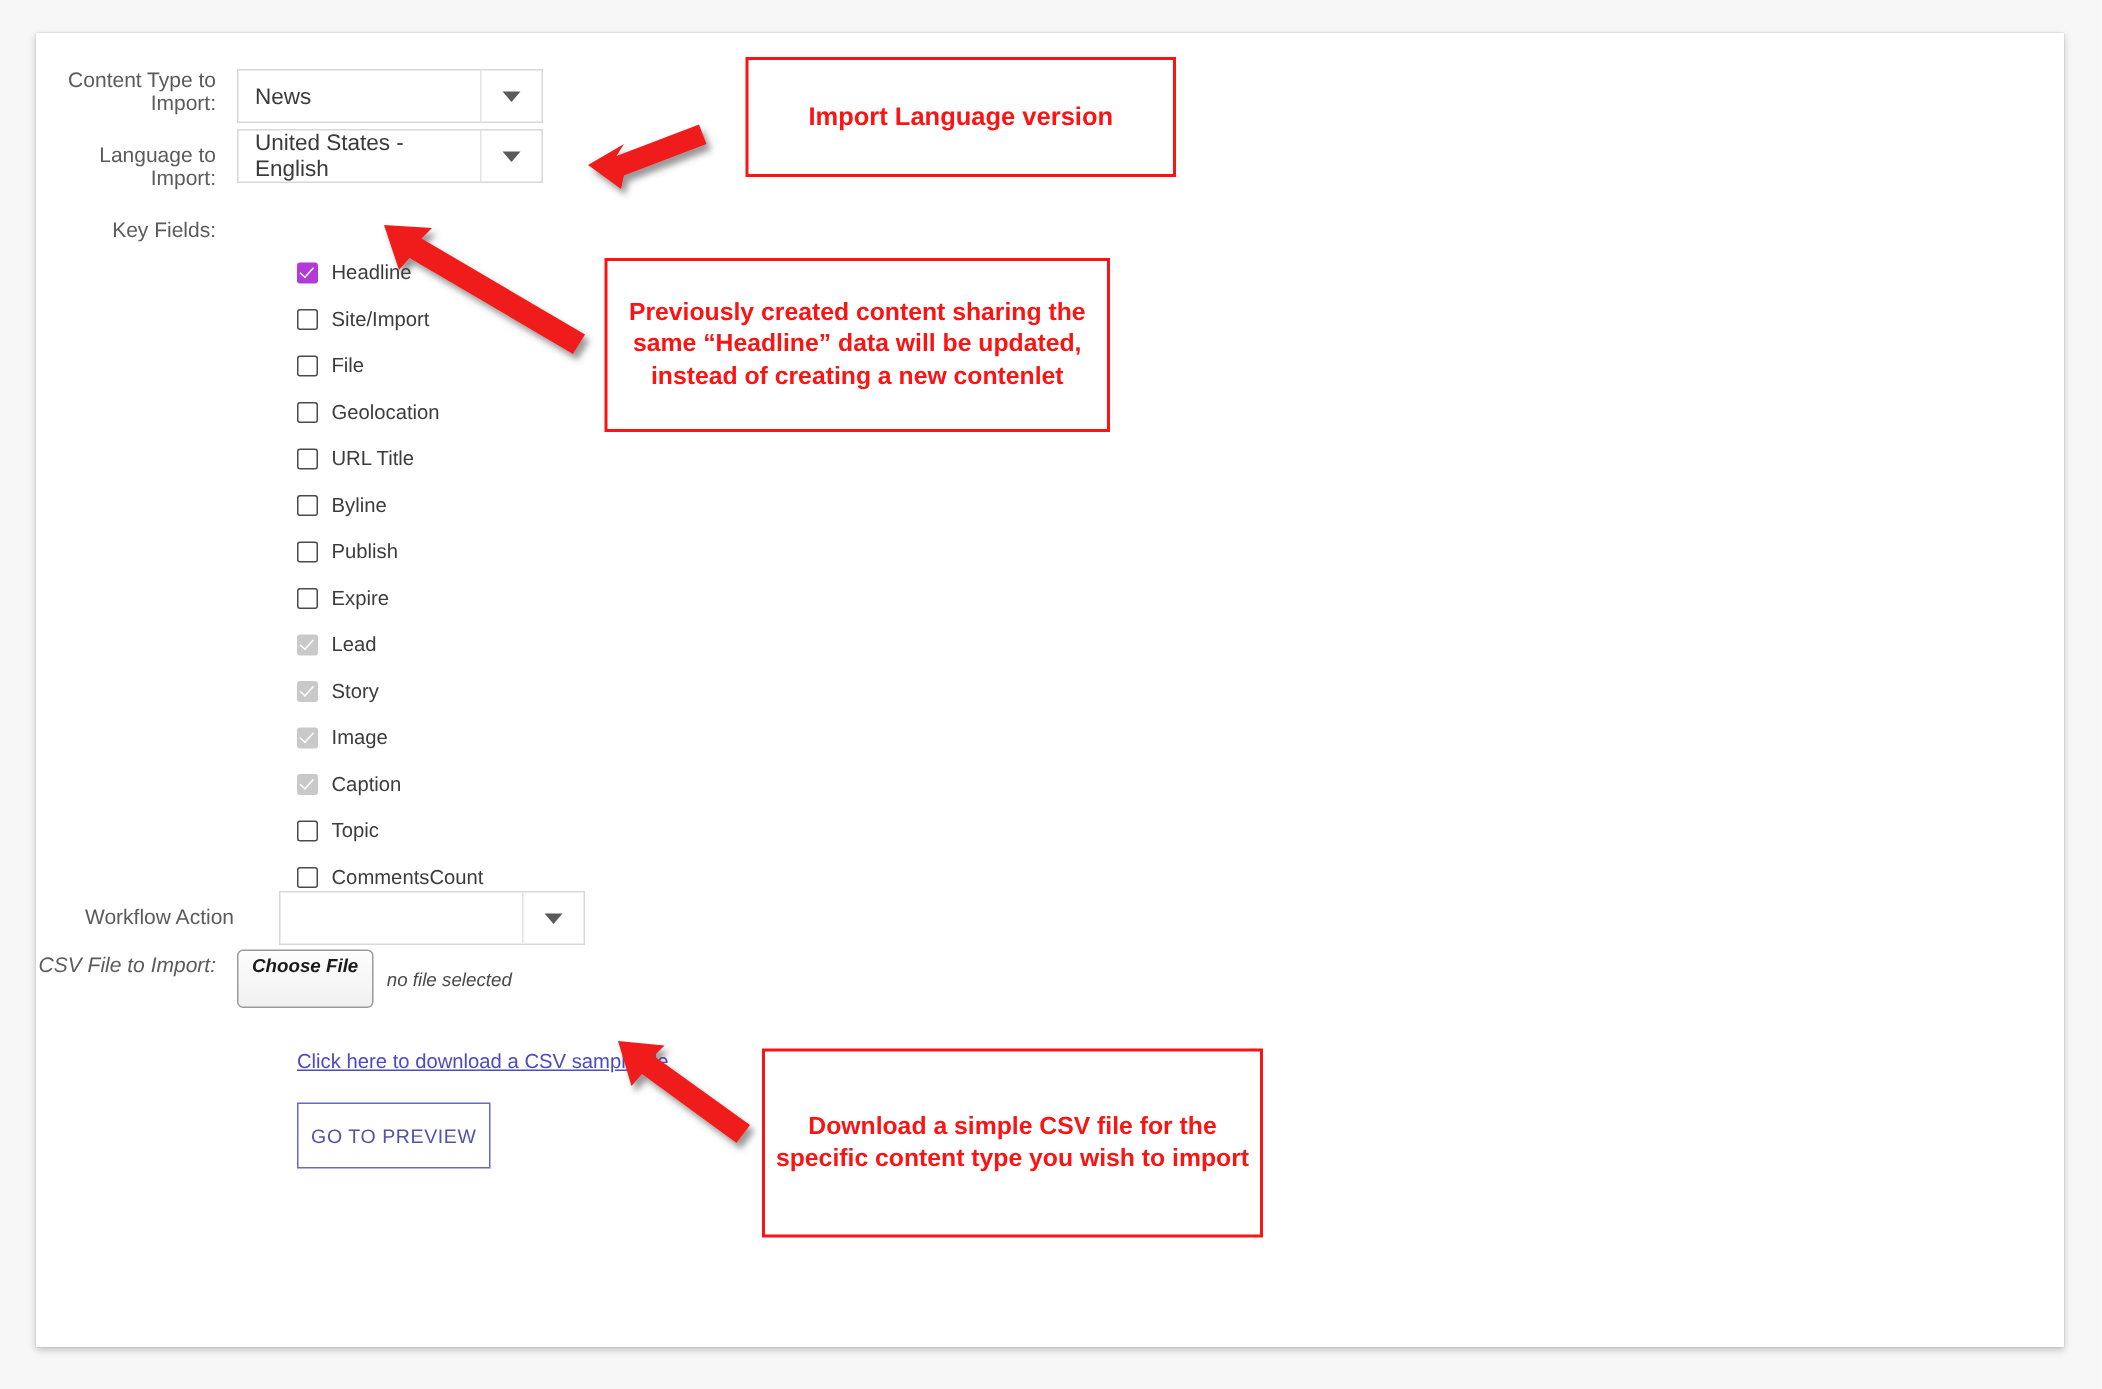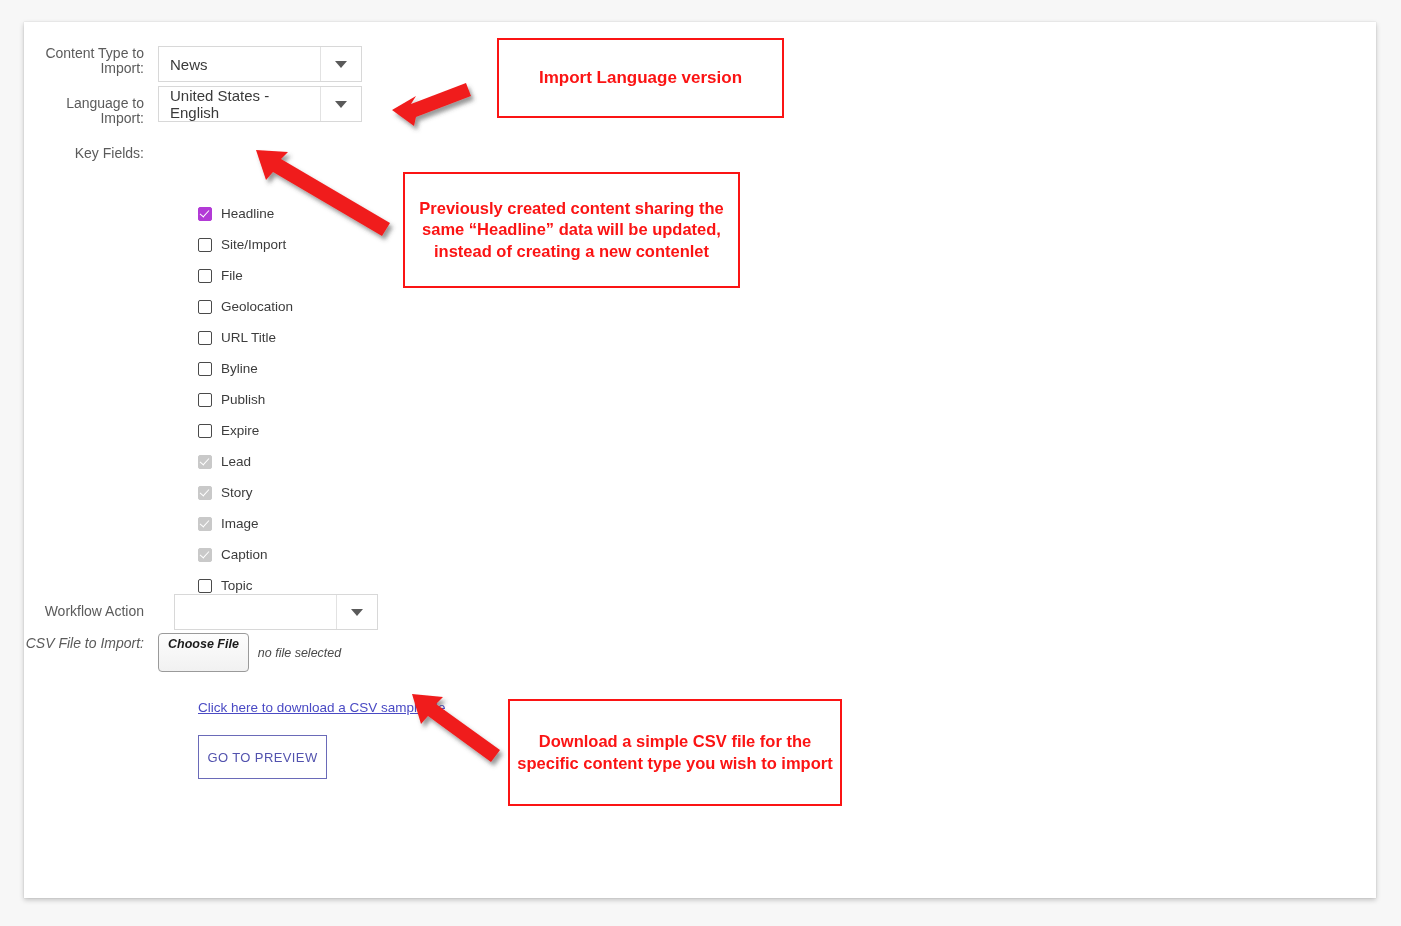--- a/index.html
+++ b/index.html
@@ -74,21 +74,21 @@
   }
   .select-arrow i {
     display: block;
     width: 0; height: 0;
     border-left: 6px solid transparent;
     border-right: 6px solid transparent;
     border-top: 7px solid #5a5a5a;
   }
 
   
-  .cb-list { position: absolute; left: 174px; top: 144px; margin-top: 32px; }
+  .cb-list { position: absolute; left: 174px; top: 144px; }
   .cb-item {
     display: flex;
     align-items: center;
     height: 31px;
   }
   .cb-box {
     width: 14px; height: 14px;
     box-sizing: border-box;
     border: 1.6px solid #4a4a4a;
     border-radius: 2px;
@@ -265,21 +265,21 @@
         <div class="cb-item">
           <span class="cb-box"></span>
           <span class="cb-label">Topic</span>
         </div>
         <div class="cb-item">
           <span class="cb-box"></span>
           <span class="cb-label">CommentsCount</span>
         </div>
       </div>
 
-    <div class="form-row" style="left:0px; top:572px;gap:16px;">
+    <div class="form-row" style="left:12px; top:572px;gap:16px;">
       <div class="f-label" style="padding-top:10px;">Workflow Action</div>
       <div class="select-box">
         <div class="select-value"></div>
         <div class="select-arrow">
             <i></i>
           </div>
       </div>
     </div>
 
     <div class="form-row" style="left:0px; top:611px;font-style:italic;">
@@ -293,21 +293,21 @@
     <a class="csv-link">Click here to download a CSV sample file</a>
 
     <div class="preview-btn">GO TO PREVIEW</div>
 
   </div>
 
   <div class="callout" style="left:477px; top:38px; width:287px; height:80px; font-size:17px;margin-left:20px;">Import Language version</div>
 
   <div class="callout" style="left:403px; top:172px; width:337px; height:116px; font-size:16.5px; padding:0 8px;">Previously created content sharing the same “Headline” data will be updated, instead of creating a new contenlet</div>
 
-  <div class="callout" style="left:508px; top:699px; width:334px; height:107px; font-size:16.5px; padding:0 1px;">Download a simple CSV file for the specific content type you wish to import</div>
+  <div class="callout" style="left:508px; top:699px; width:334px; height:126px; font-size:16.5px; padding:0 1px;">Download a simple CSV file for the specific content type you wish to import</div>
 
   <svg class="arrow-svg" style="left:0; top:0;" width="1401" height="926">
     <defs>
       <filter id="shd" x="-50%" y="-50%" width="220%" height="220%">
         <feDropShadow dx="3" dy="4" stdDeviation="2.2" flood-color="#444" flood-opacity="0.55"></feDropShadow>
       </filter>
     </defs>
 
     <g filter="url(#shd)">
       <path d="M 392,110 L 416,96 L 411,104 L 466,83 L 471,96 L 416,117 L 414,126 Z" fill="#f01c1c"></path>

